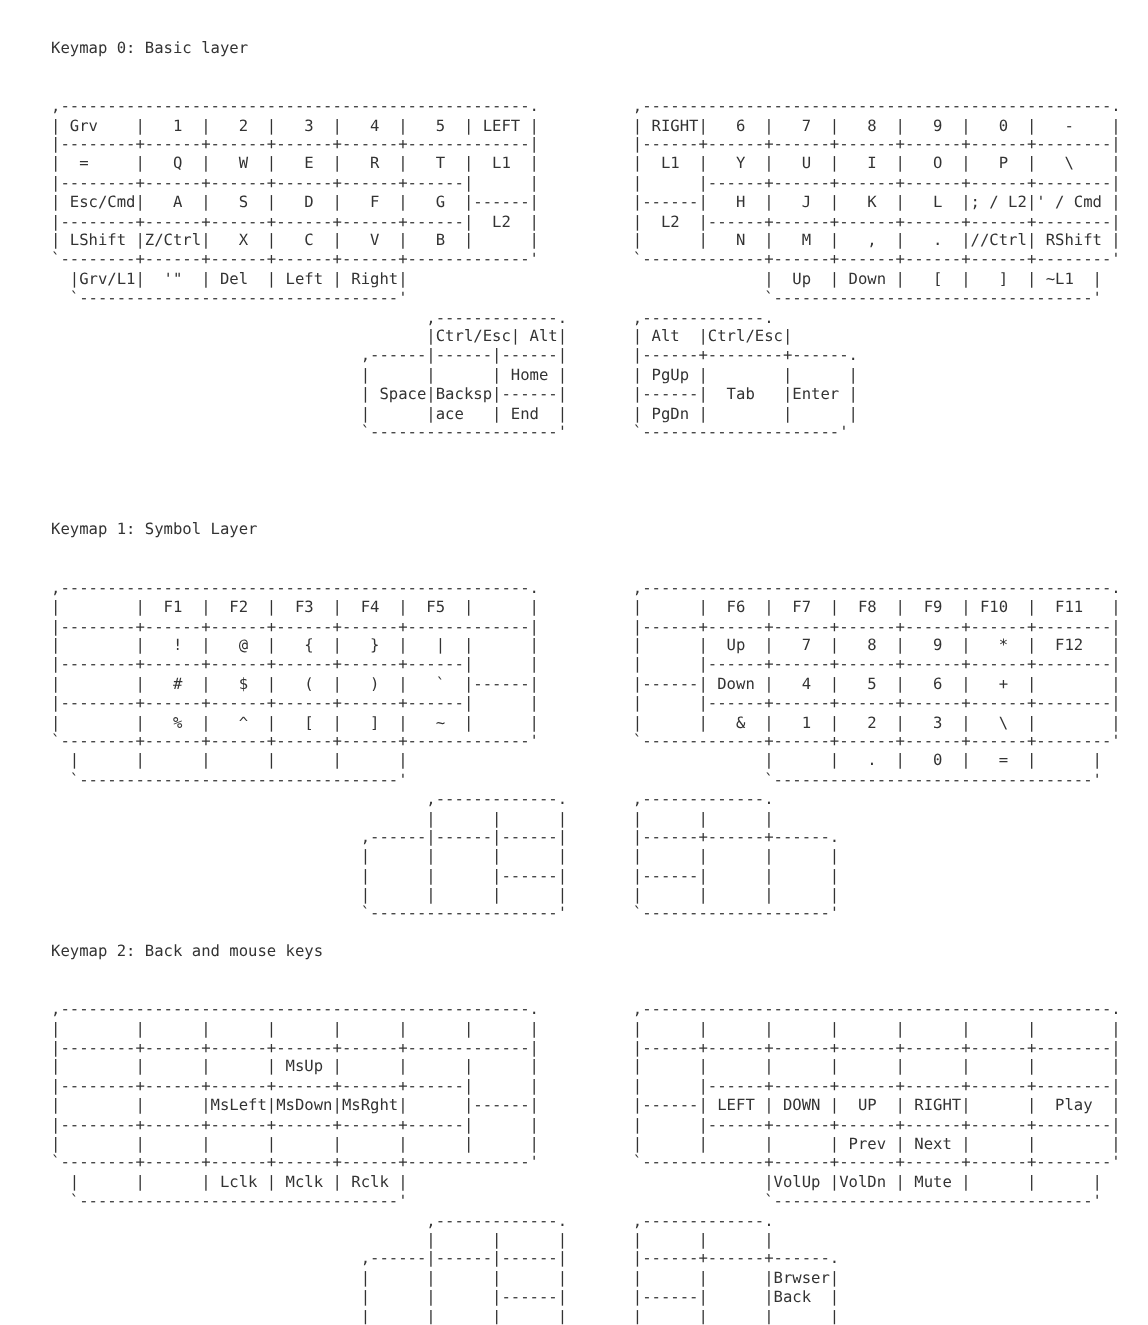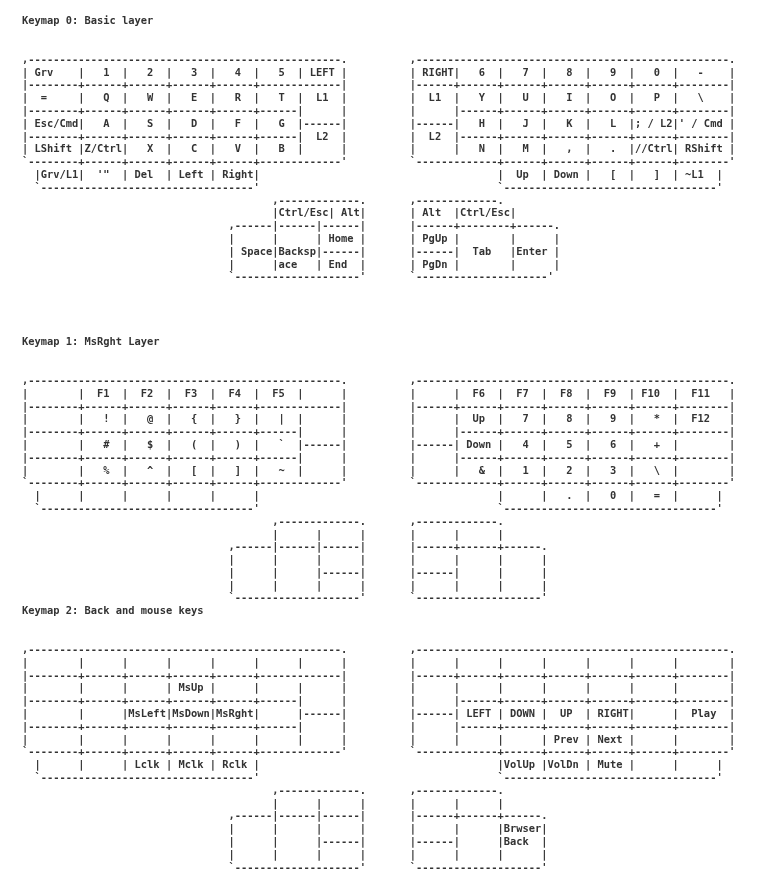--- a/index.html
+++ b/index.html
@@ -6,21 +6,21 @@
   body { background: #ffffff; }
   .page {
     width: 765px;
     height: 883px;
     box-sizing: border-box;
     padding: 14px 0 0 22px;
     background: #ffffff;
     overflow: hidden;
     font-family: "DejaVu Sans Mono", "Liberation Mono", monospace;
   }
-  .kmap { margin: 0; font-weight: bold; }
+  .kmap { margin: 12px; }
   .kmap-title {
     font-family: "DejaVu Sans Mono", "Liberation Mono", monospace;
     font-size: 10.4px;
     line-height: 12.8px;
     color: var(--text, #333333);
     white-space: pre;
   }
   pre.art {
     margin: 26px 0 0 0;
     padding: 0;
@@ -54,21 +54,21 @@
                                         ,-------------.       ,-------------.
                                         |Ctrl/Esc| Alt|       | Alt  |Ctrl/Esc|
                                  ,------|------|------|       |------+--------+------.
                                  |      |      | Home |       | PgUp |        |      |
                                  | Space|Backsp|------|       |------|  Tab   |Enter |
                                  |      |ace   | End  |       | PgDn |        |      |
                                  `--------------------'       `---------------------'</pre>
   </section>
 
   <section class="kmap" id="kmap-1">
-    <div class="kmap-title">Keymap 1: MsRght Layer</div>
+    <div class="kmap-title">Keymap 1: Symbol Layer</div>
     <pre class="art">,--------------------------------------------------.          ,--------------------------------------------------.
 |        |  F1  |  F2  |  F3  |  F4  |  F5  |      |          |      |  F6  |  F7  |  F8  |  F9  | F10  |  F11   |
 |--------+------+------+------+------+-------------|          |------+------+------+------+------+------+--------|
 |        |   !  |   @  |   {  |   }  |   |  |      |          |      |  Up  |   7  |   8  |   9  |   *  |  F12   |
 |--------+------+------+------+------+------|      |          |      |------+------+------+------+------+--------|
 |        |   #  |   $  |   (  |   )  |   `  |------|          |------| Down |   4  |   5  |   6  |   +  |        |
 |--------+------+------+------+------+------|      |          |      |------+------+------+------+------+--------|
 |        |   %  |   ^  |   [  |   ]  |   ~  |      |          |      |   &amp;  |   1  |   2  |   3  |   \  |        |
 `--------+------+------+------+------+-------------'          `-------------+------+------+------+------+--------'
   |      |      |      |      |      |                                      |      |   .  |   0  |   =  |      |

